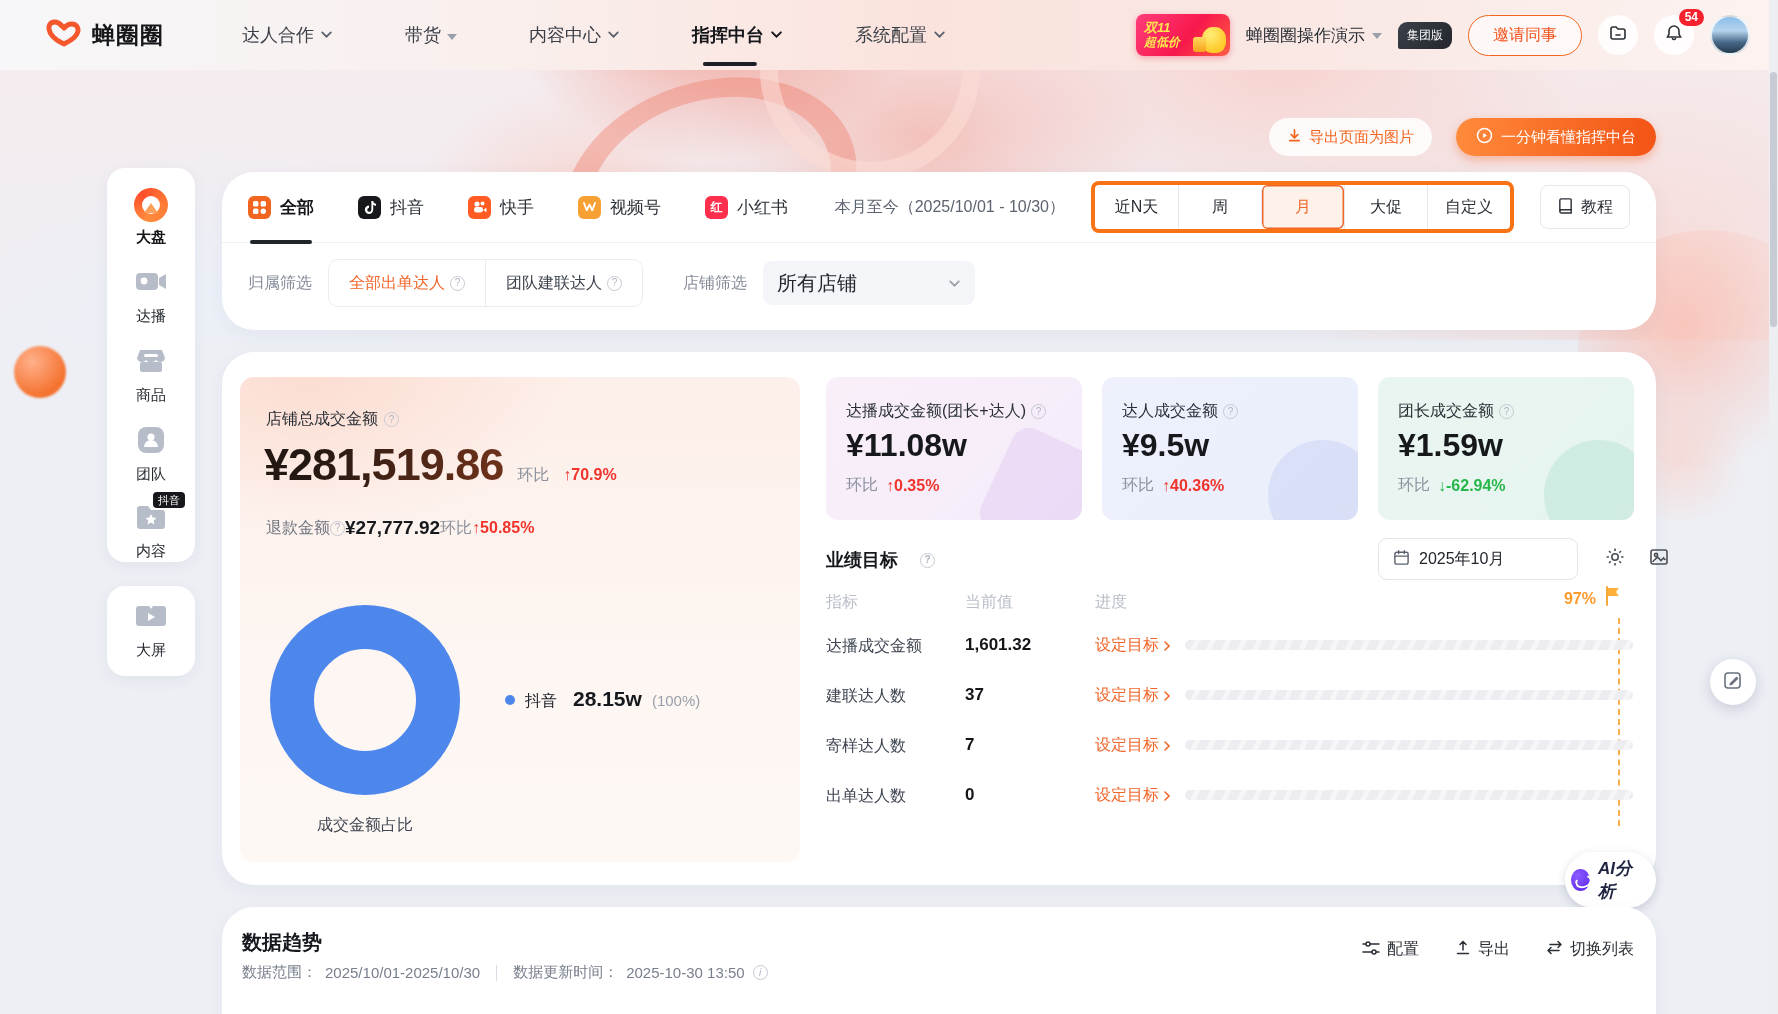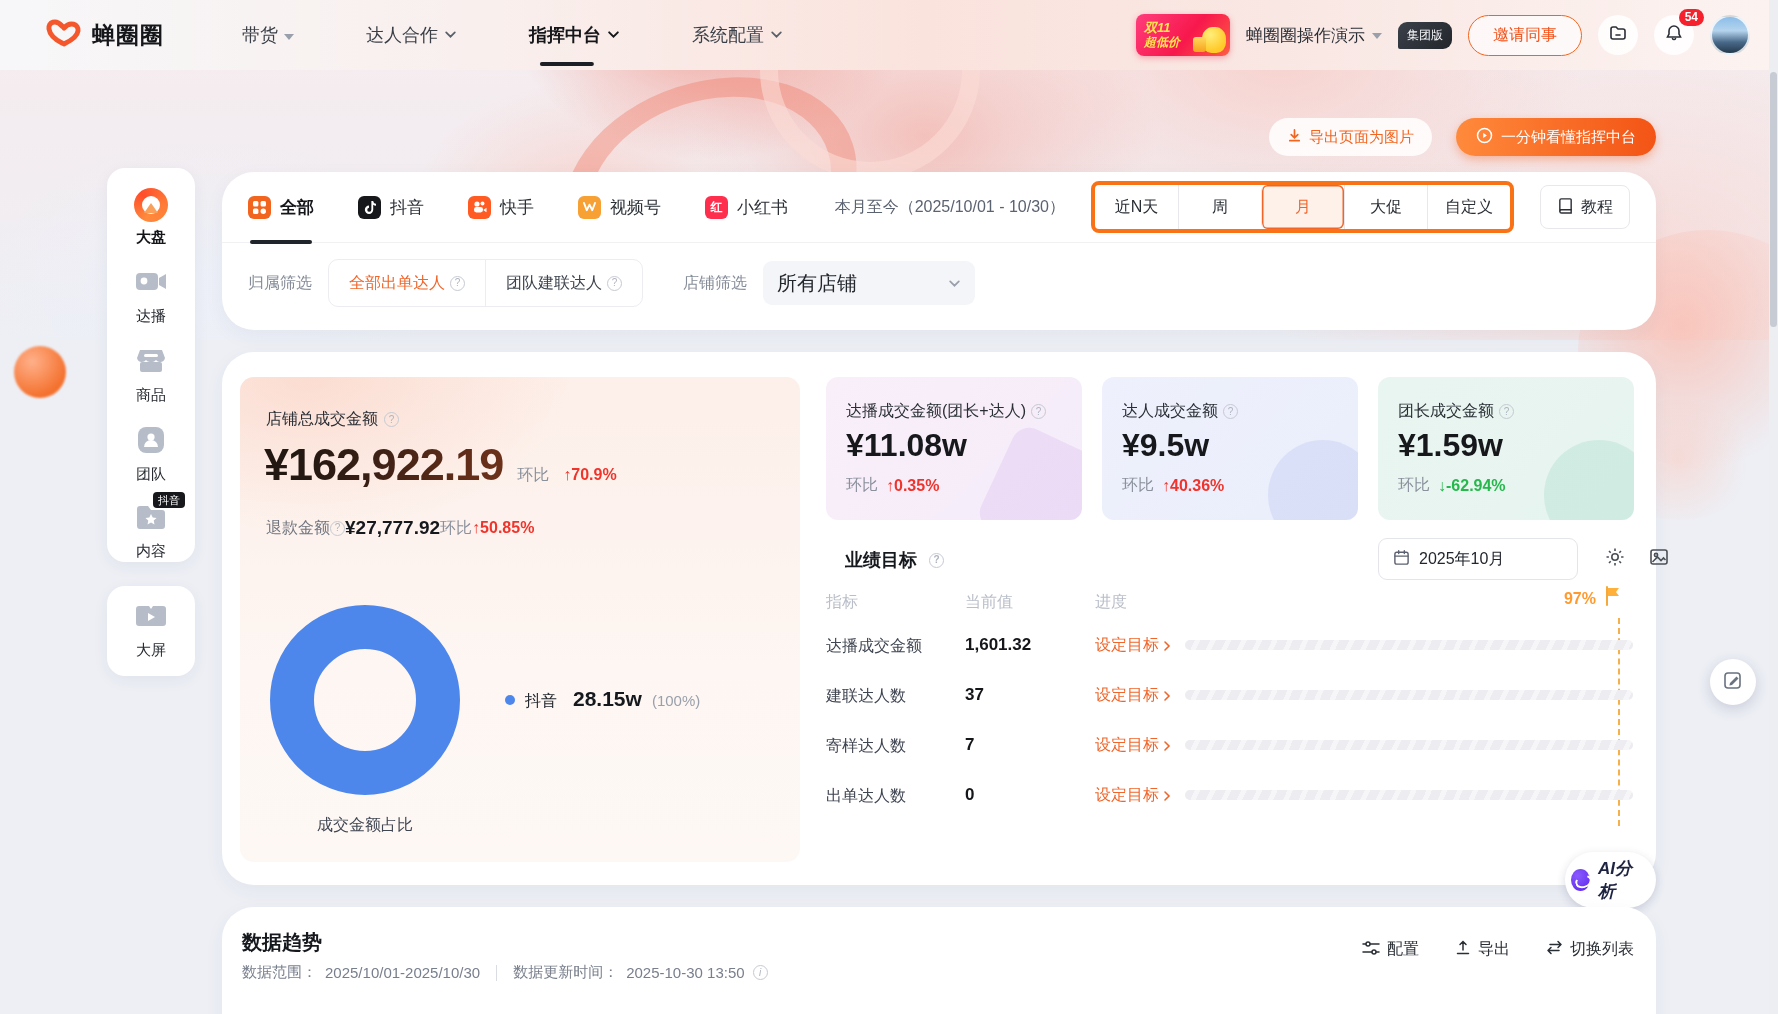--- a/index.html
+++ b/index.html
@@ -173,21 +173,21 @@
   .sc2 { left:880px; background:linear-gradient(135deg,#eef1fc 0%,#eaeefb 100%); }
   .sc2 .deco { background:rgba(175,185,240,.28); }
   .sc3 { left:1156px; background:linear-gradient(135deg,#e9f5f0 0%,#e6f4ef 100%); }
   .sc3 .deco { background:rgba(150,215,195,.28); }
   .sc-title { position:absolute; left:20px; top:24px; display:flex; align-items:center; gap:5px;
     font-size:16px; color:#2a2f36; white-space:nowrap; }
   .sc-val { position:absolute; left:20px; top:50px; font-size:32px; font-weight:800; color:#17181c; }
   .sc-mom { position:absolute; left:20px; top:98px; display:flex; align-items:center; gap:8px; }
 
   
-  .goal-title { position:absolute; left:623px; top:196px; display:flex; align-items:center; gap:12px;
+  .goal-title { position:absolute; left:604px; top:196px; display:flex; align-items:center; gap:22px;
     font-size:18px; font-weight:700; color:#15181d; }
   .month-picker { position:absolute; left:1156px; top:186px; width:200px; height:42px; border:1px solid #e4e5e9;
     border-radius:9px; display:flex; align-items:center; gap:9px; padding:0 14px; font-size:16px; color:#22262d;
     background:#fff; cursor:pointer; }
   .gear-btn { position:absolute; left:1382px; top:194px; color:#4b5058; cursor:pointer; }
   .pic-btn { position:absolute; left:1426px; top:194px; color:#4b5058; cursor:pointer; }
   .gt-head { position:absolute; top:240px; font-size:16px; color:#b9bec8; }
   .gh1 { left:604px; } .gh2 { left:743px; } .gh3 { left:873px; }
   .marker-label { position:absolute; left:1318px; top:238px; width:56px; text-align:right;
     font-size:16px; font-weight:700; color:#ff9a2e; }
@@ -243,27 +243,33 @@
           <g fill="none" stroke="#f4572b" stroke-width="5" stroke-linecap="round">
             <path d="M16 8 C10 1, 2 4, 3 11 C4 18, 12 23, 16 25"></path>
             <path d="M18 10 C24 3, 33 6, 32 13 C31 20, 22 24, 18 26"></path>
           </g>
         </svg>
     </span>
     <span class="nav-logo-text">蝉圈圈</span>
   </div>
   <div class="nav-menu">
     <div class="nav-item">
+      <span>达人合作</span>
+      <span class="chev"><svg width="13" height="13" viewBox="0 0 12 12">
+            <path d="M2 4l4 4 4-4" stroke="currentColor" stroke-width="1.6" fill="none" stroke-linecap="round"></path>
+          </svg></span>
+    </div>
+    <div class="nav-item">
       <span>带货</span>
       <span class="chev"><svg width="10" height="8" viewBox="0 0 10 8">
             <path d="M0 1h10L5 7z" fill="#9aa0ab"></path>
           </svg></span>
     </div>
     <div class="nav-item">
-      <span>达人合作</span>
+      <span>内容中心</span>
       <span class="chev"><svg width="13" height="13" viewBox="0 0 12 12">
             <path d="M2 4l4 4 4-4" stroke="currentColor" stroke-width="1.6" fill="none" stroke-linecap="round"></path>
           </svg></span>
     </div>
     <div class="nav-item active">
       <span>指挥中台</span>
       <span class="chev"><svg width="13" height="13" viewBox="0 0 12 12">
             <path d="M2 4l4 4 4-4" stroke="#14161a" stroke-width="1.8" fill="none" stroke-linecap="round"></path>
           </svg></span>
     </div>
@@ -452,21 +458,21 @@
 </div>
 
 <div class="card main-card">
 
   <div class="pink-card">
     <div class="pc-title">
       <span>店铺总成交金额</span>
       <span class="help">?</span>
     </div>
     <div class="pc-big-row">
-      <span class="pc-big">¥162,922.19</span>
+      <span class="pc-big">¥281,519.86</span>
       <span class="mom-label">环比</span>
       <span class="mom-up">↑70.9%</span>
     </div>
     <div class="pc-refund">
       <span class="rl">退款金额</span>
       <span class="help">?</span>
       <span class="rv">¥27,777.92</span>
       <span class="mom-label">环比</span>
       <span class="mom-up">↑50.85%</span>
     </div>

